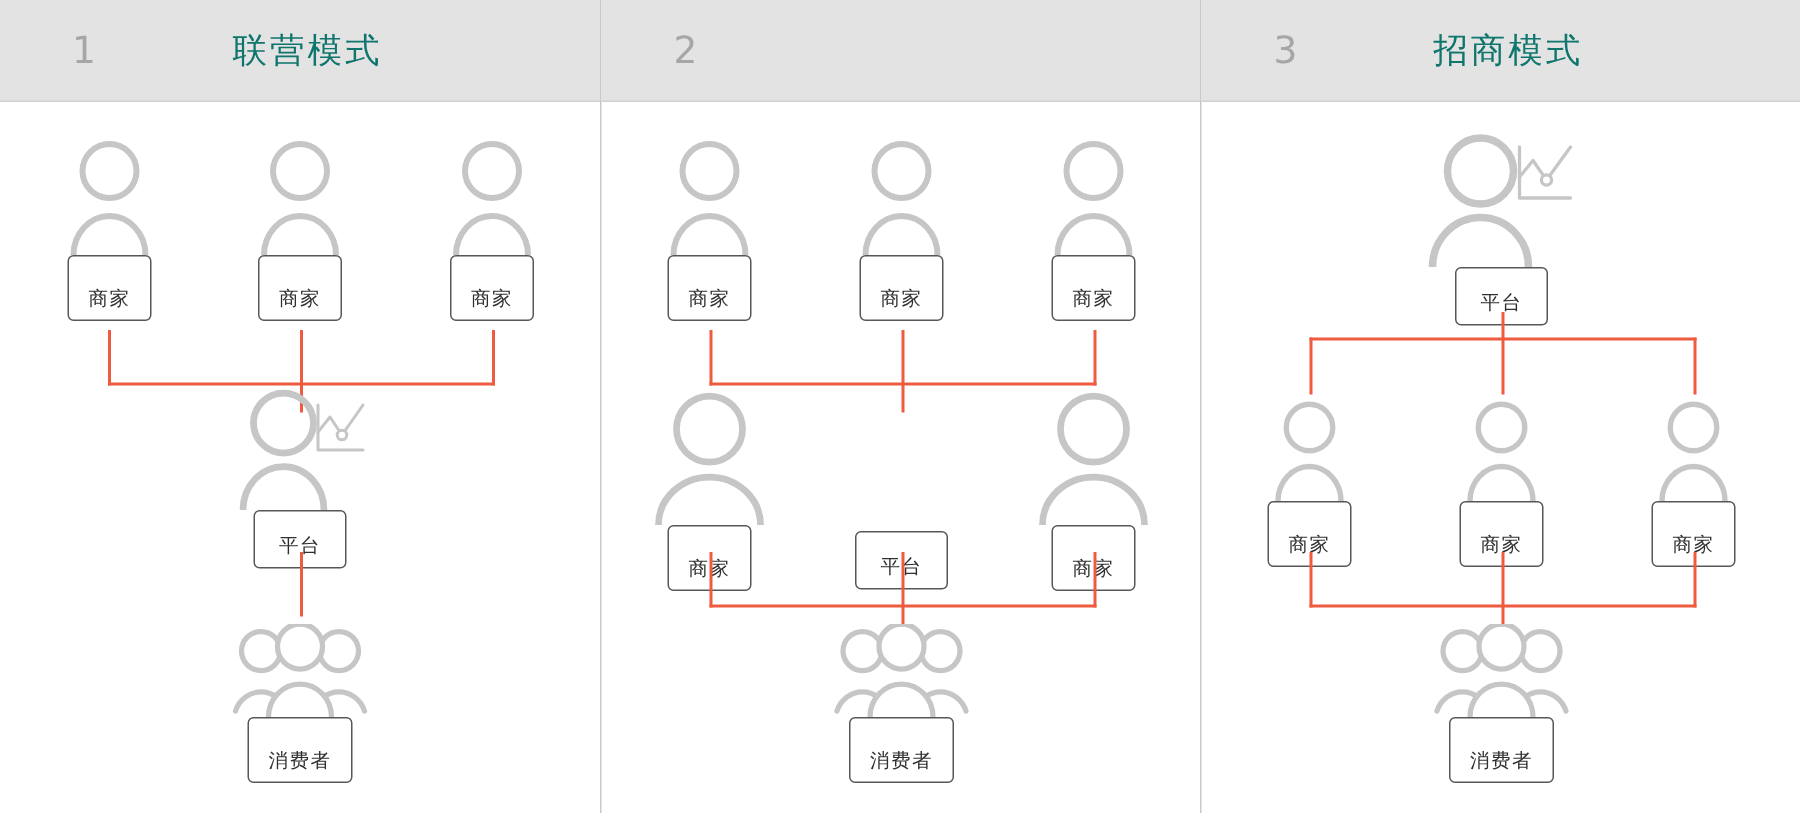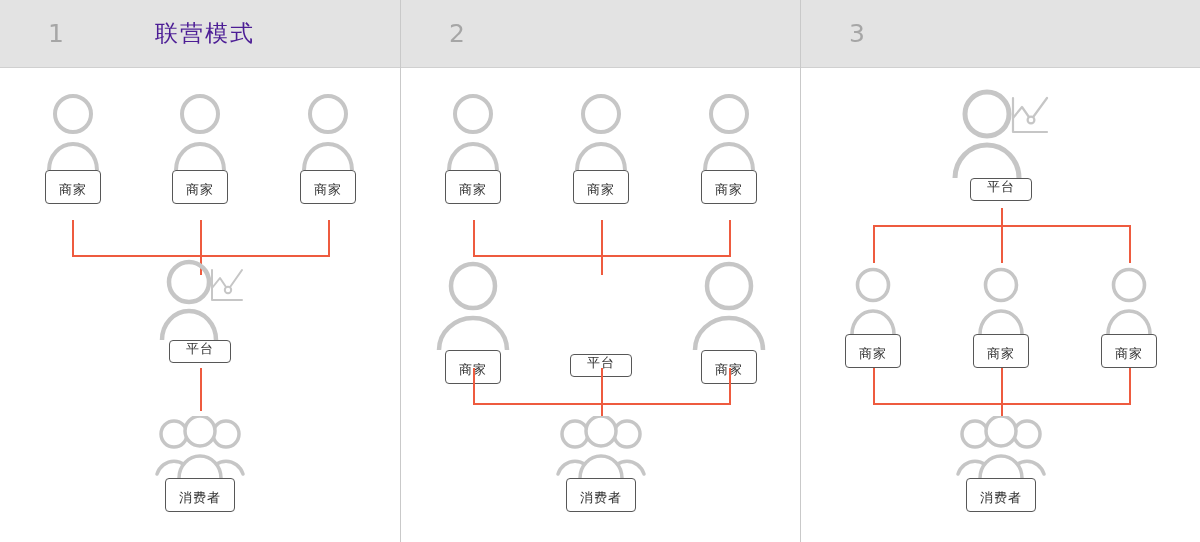--- a/index.html
+++ b/index.html
@@ -42,21 +42,21 @@
     left:48px;
     font-size:25px;
     color:#a6a6a6;
     font-weight:400;
     letter-spacing:0;
   }
   .panel-title{
     width:100%;
     text-align:center;
     font-size:23px;
-    color:#4c1d95;
+    color:#0f766e;
     letter-spacing:2px;
     padding-left:10px;
     box-sizing:border-box;
   }
 
   
   .stage{
     position:relative;
     flex:1;
     width:400px;
@@ -70,26 +70,26 @@
     align-items:center;
     transform:translateX(-50%);
   }
   .chip{
     border:1px solid #575757;
     border-radius:4px;
     background:#ffffff;
     color:#2f2f2f;
     font-size:13px;
     line-height:1;
-    padding:12px 13px 7px 13px;
+    padding:22px 13px 7px 13px;
     white-space:nowrap;
     box-shadow:0 0 0 0 rgba(0,0,0,0);
     letter-spacing:1px;
   }
-  .chip.wide{ padding:1px 16px 7px 16px; }
+  .chip.wide{ padding:17px 16px 7px 16px; }
   .avatar{ display:block; }
   .avatar svg{ display:block; }
 
   
   .conn{ position:absolute; background:#ee5b3f; }
   .conn.h{ height:2px; }
   .conn.v{ width:2px; }
 </style>
 </head>
 <body>
@@ -255,20 +255,21 @@
         </span>
         <span class="chip">消费者</span>
       </div>
 
     </div>
   </div>
 
   <div class="panel">
     <div class="panel-header">
       <span class="panel-num">3</span>
+      <span class="panel-title">招商模式</span>
     </div>
     <div class="stage">
 
       <div class="node" style="left:200px;top:20px;">
         <span class="avatar">
           <svg width="108" height="90" viewBox="0 0 108 90">
             <circle cx="40" cy="26" r="22" fill="none" stroke="#c6c6c6" stroke-width="5"></circle>
             <path d="M8 90 A32 33 0 0 1 72 90" fill="none" stroke="#c6c6c6" stroke-width="5" stroke-linecap="round"></path>
             <g stroke="#c6c6c6" stroke-width="2.2" fill="none" stroke-linecap="round" stroke-linejoin="round">
               <path d="M66 10 L66 44 L100 44"></path>

